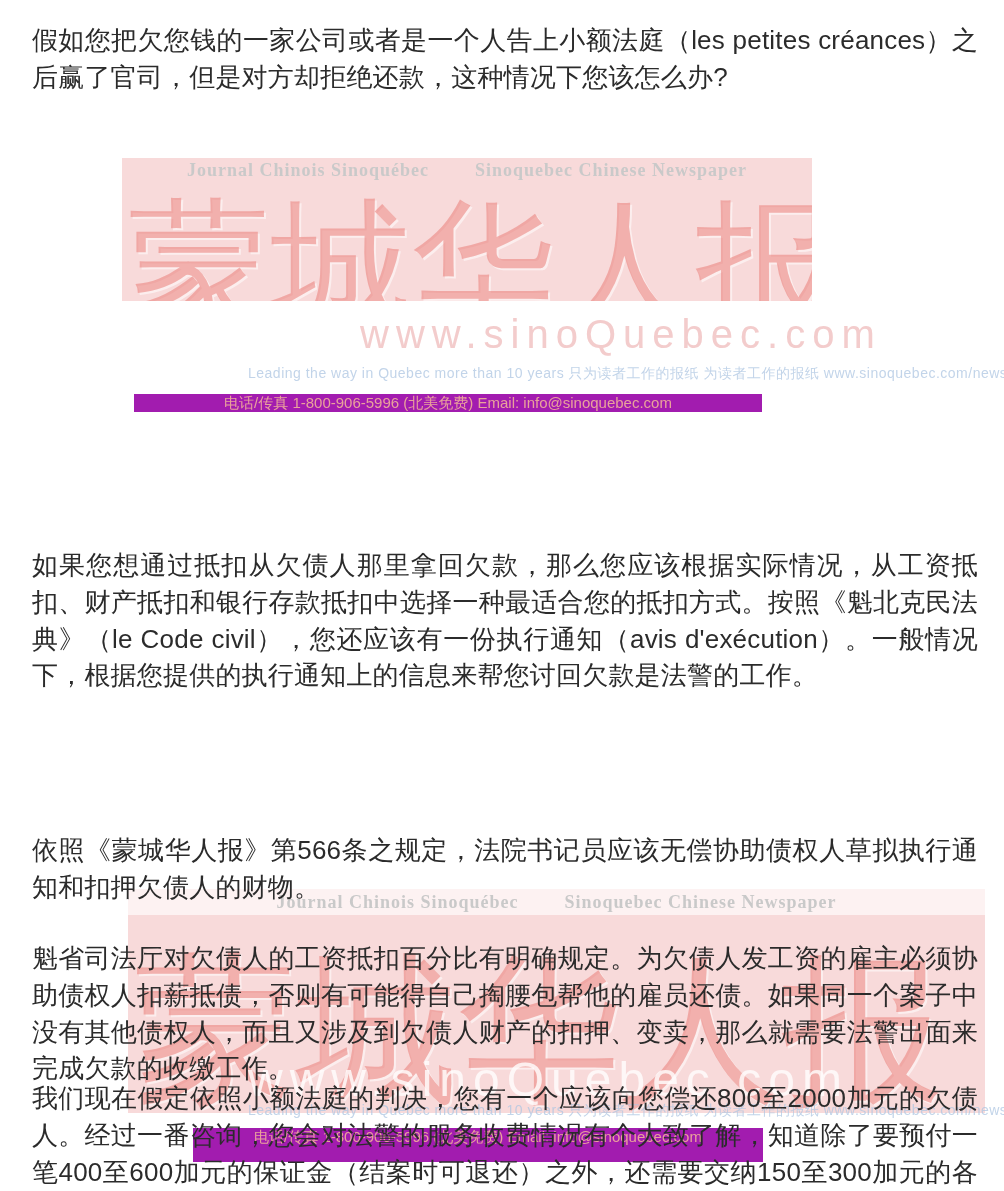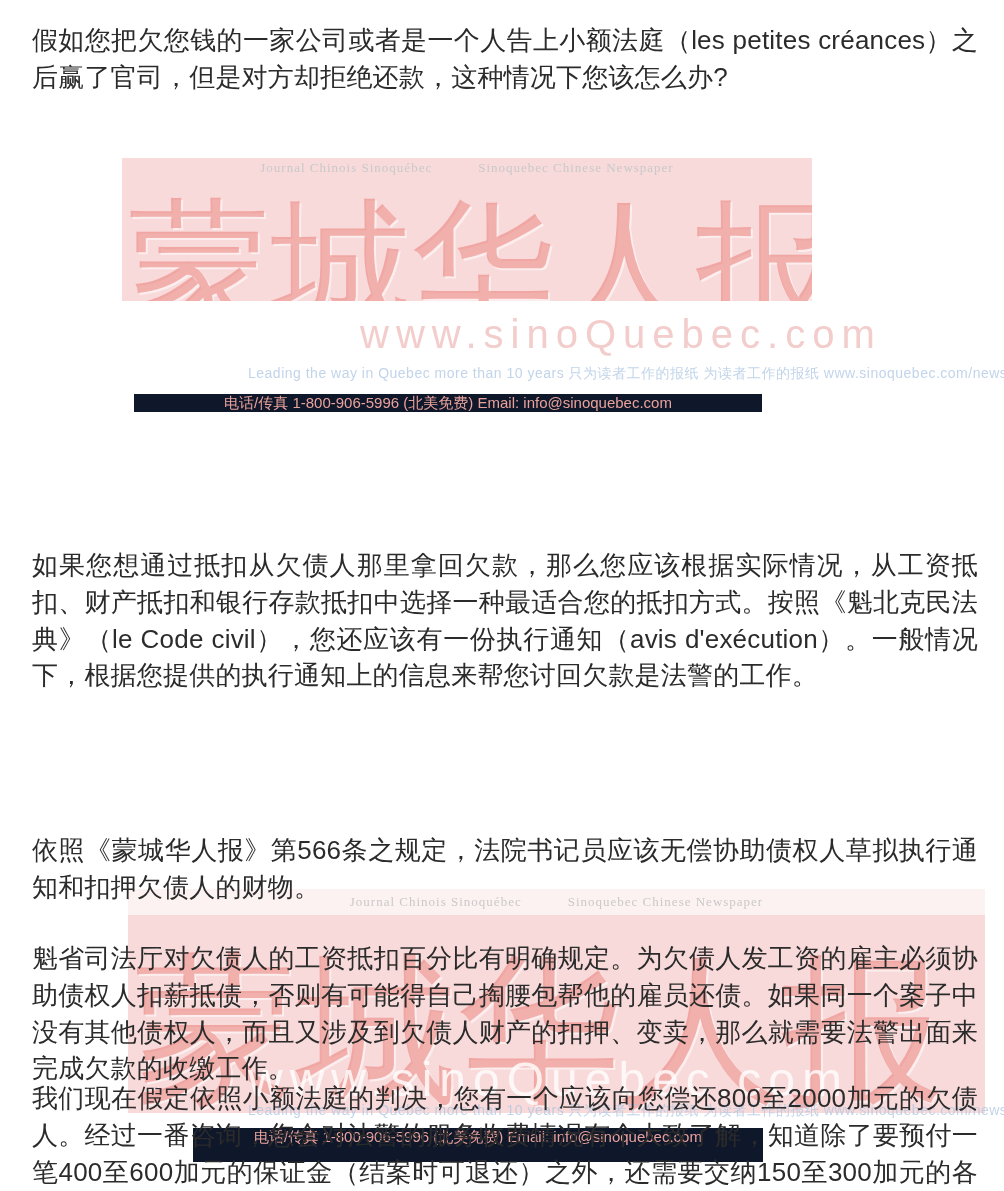--- a/index.html
+++ b/index.html
@@ -16,21 +16,21 @@
   .wm-block{position:absolute;overflow:hidden;}
   .wm-top{left:122px;top:158px;width:690px;height:143px;background:#f8dada;}
   .wm-bottom{left:128px;top:889px;width:857px;height:224px;background:#f8dada;}
   .wm-pale-strip{
     position:absolute;left:0;top:0;width:100%;height:26px;
     background:#fdf2f2;
     display:flex;align-items:center;justify-content:center;gap:46px;
   }
   .wm-journal{
     font-family:"Liberation Serif","DejaVu Serif",serif;
-    font-weight:normal;font-size:13px;color:#c9c9c9;
+    font-weight:bold;font-size:18px;color:#c9c9c9;
     white-space:nowrap;letter-spacing:1px;
   }
   .wm-journal-top{
     position:absolute;left:0;top:2px;width:100%;
     display:flex;align-items:center;justify-content:center;gap:46px;
   }
   .wm-logo{
     position:absolute;left:6px;right:6px;
     font-weight:normal;white-space:nowrap;
     color:rgba(233,126,120,0.55);
@@ -44,21 +44,21 @@
   }
   .wm-site-top{left:360px;top:312px;font-size:40px;color:#f3cccc;}
   .wm-site-bottom{left:248px;top:1052px;font-size:48px;color:rgba(255,252,252,0.82);}
   .wm-tagline{
     position:absolute;font-size:14px;white-space:nowrap;color:#aec6e2;
     opacity:0.75;letter-spacing:0.5px;
   }
   .wm-tagline-top{left:248px;top:365px;}
   .wm-tagline-bottom{left:248px;top:1102px;}
   .wm-yellow{
-    position:absolute;background:#0f172a;
+    position:absolute;background:#a21caf;
     display:flex;align-items:flex-start;justify-content:center;
   }
   .wm-yellow-top{left:134px;top:394px;width:628px;height:18px;}
   .wm-yellow-bottom{left:193px;top:1128px;width:570px;height:34px;}
   .wm-contact{
     font-size:15px;color:#e9a29b;white-space:nowrap;line-height:18px;
   }
 
   
   .article{position:absolute;left:0;top:0;width:100%;height:100%;}

